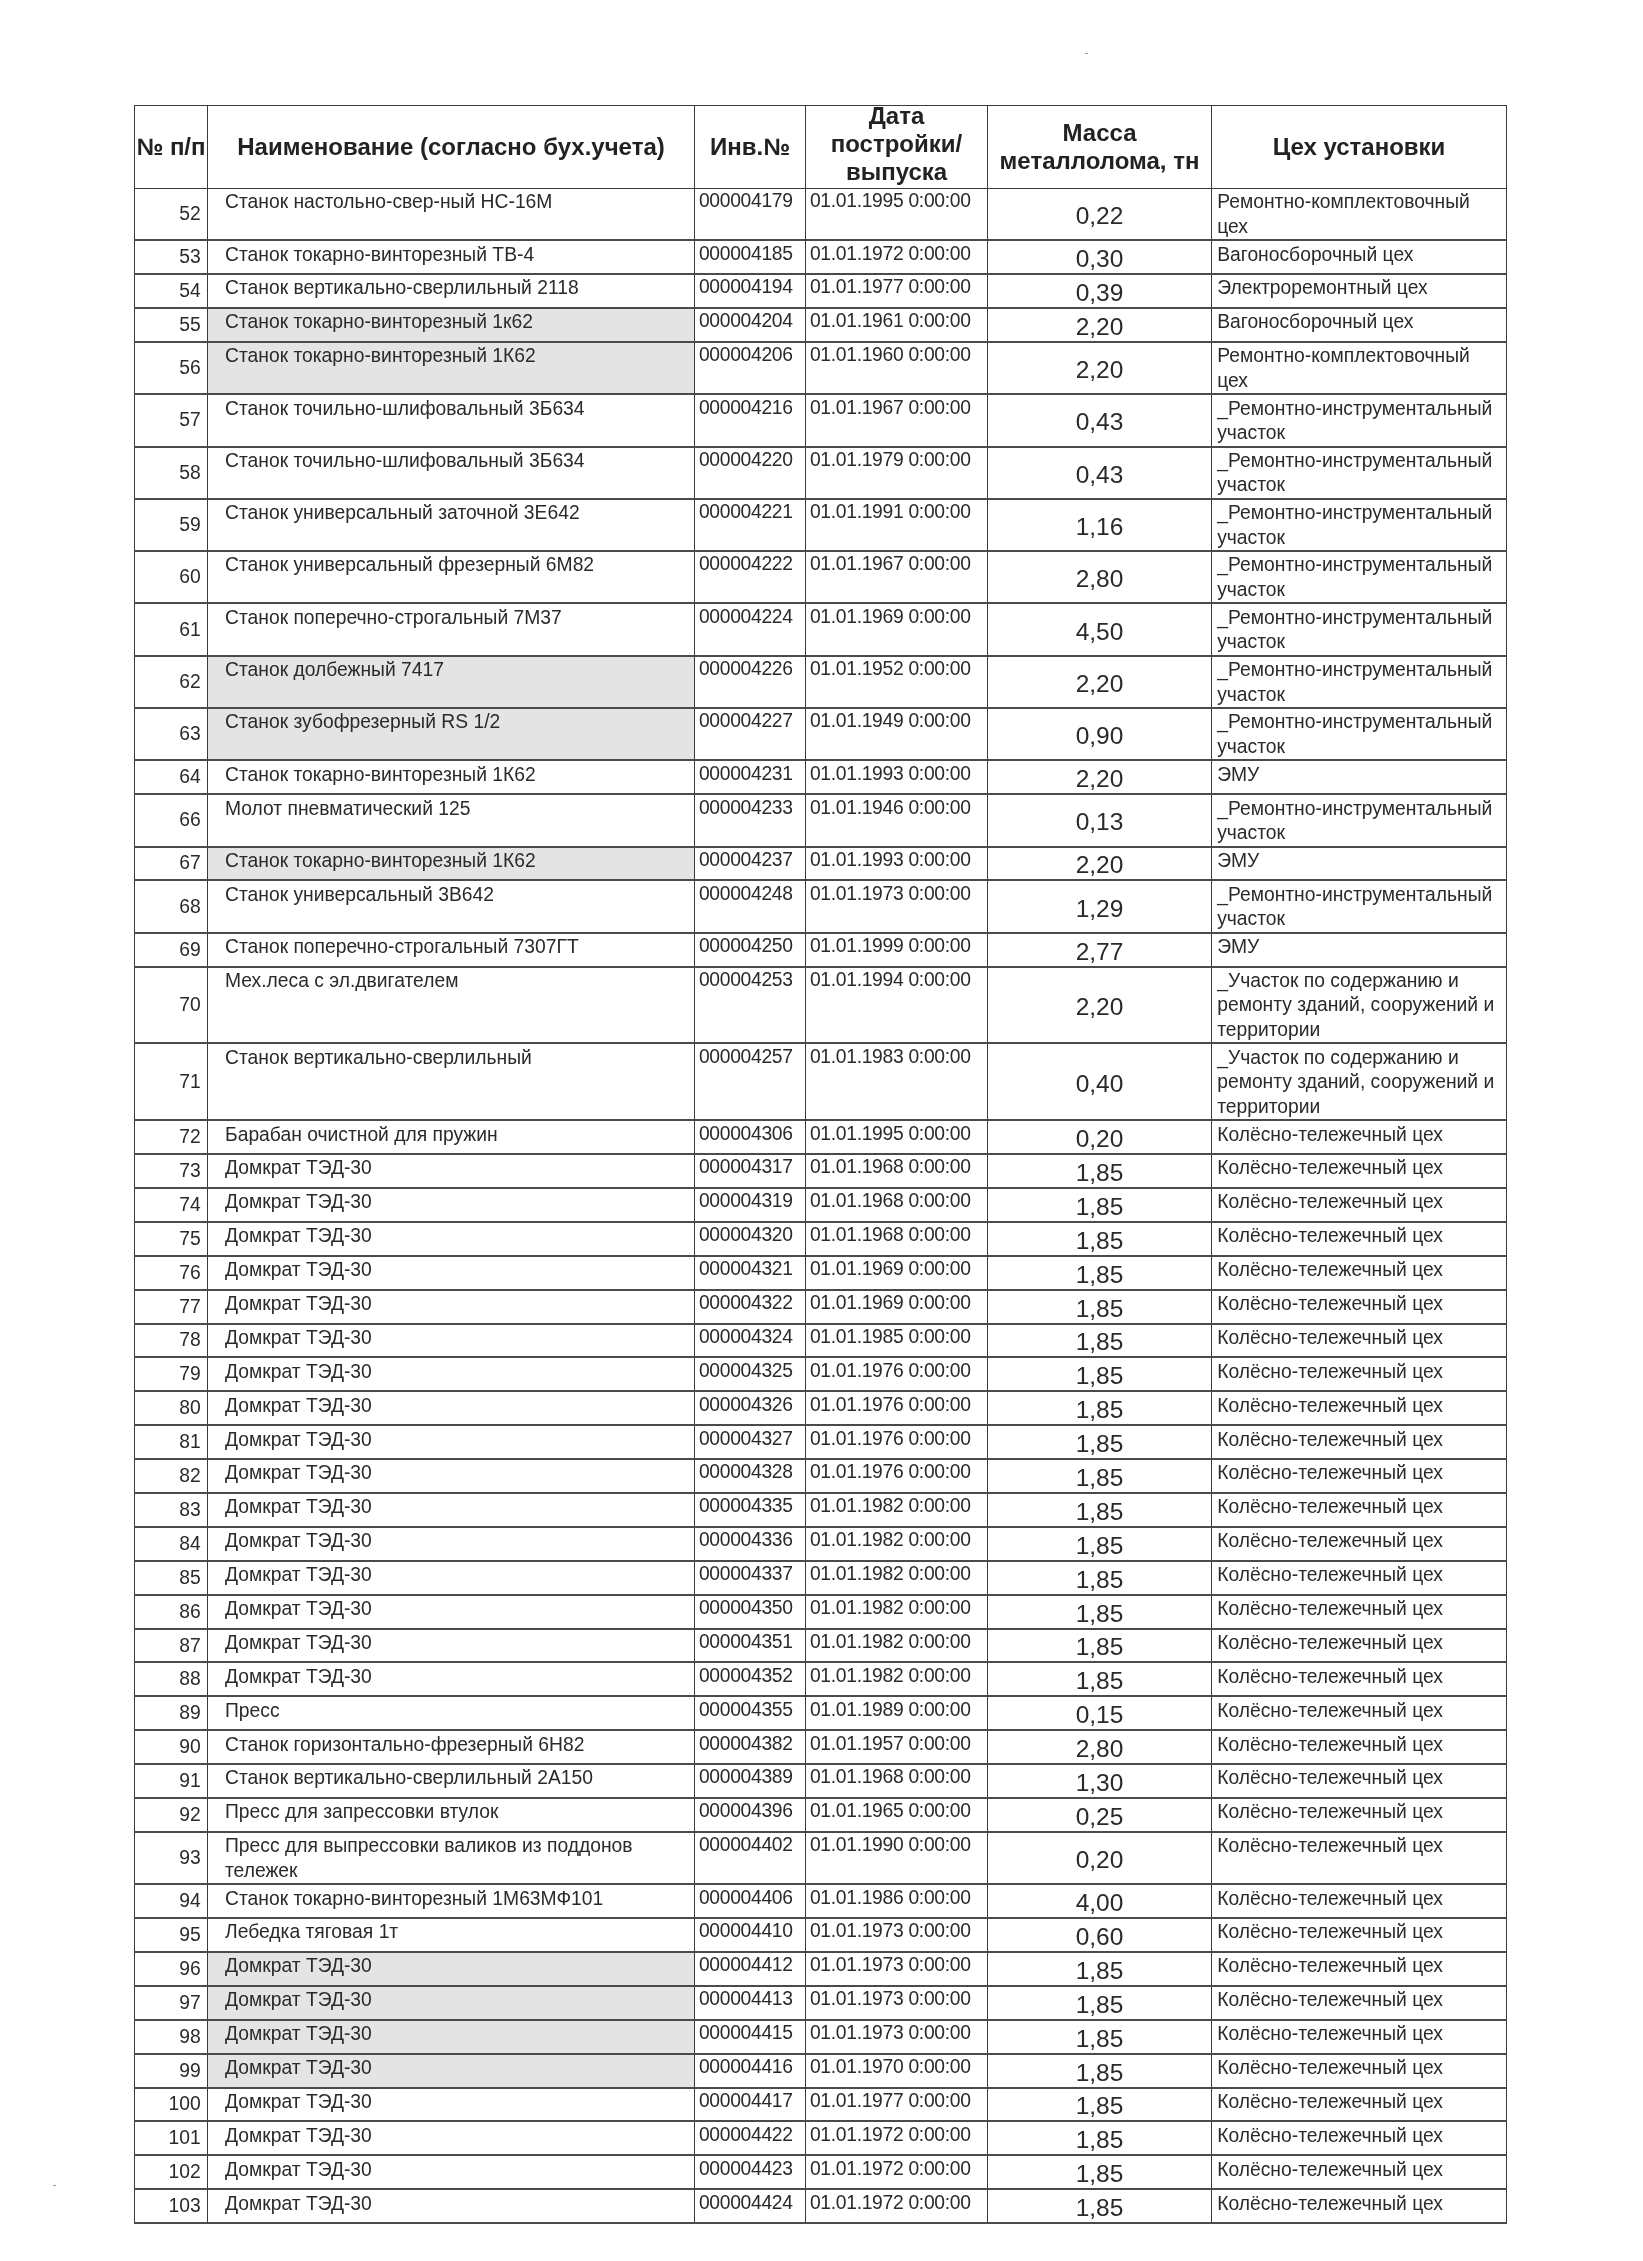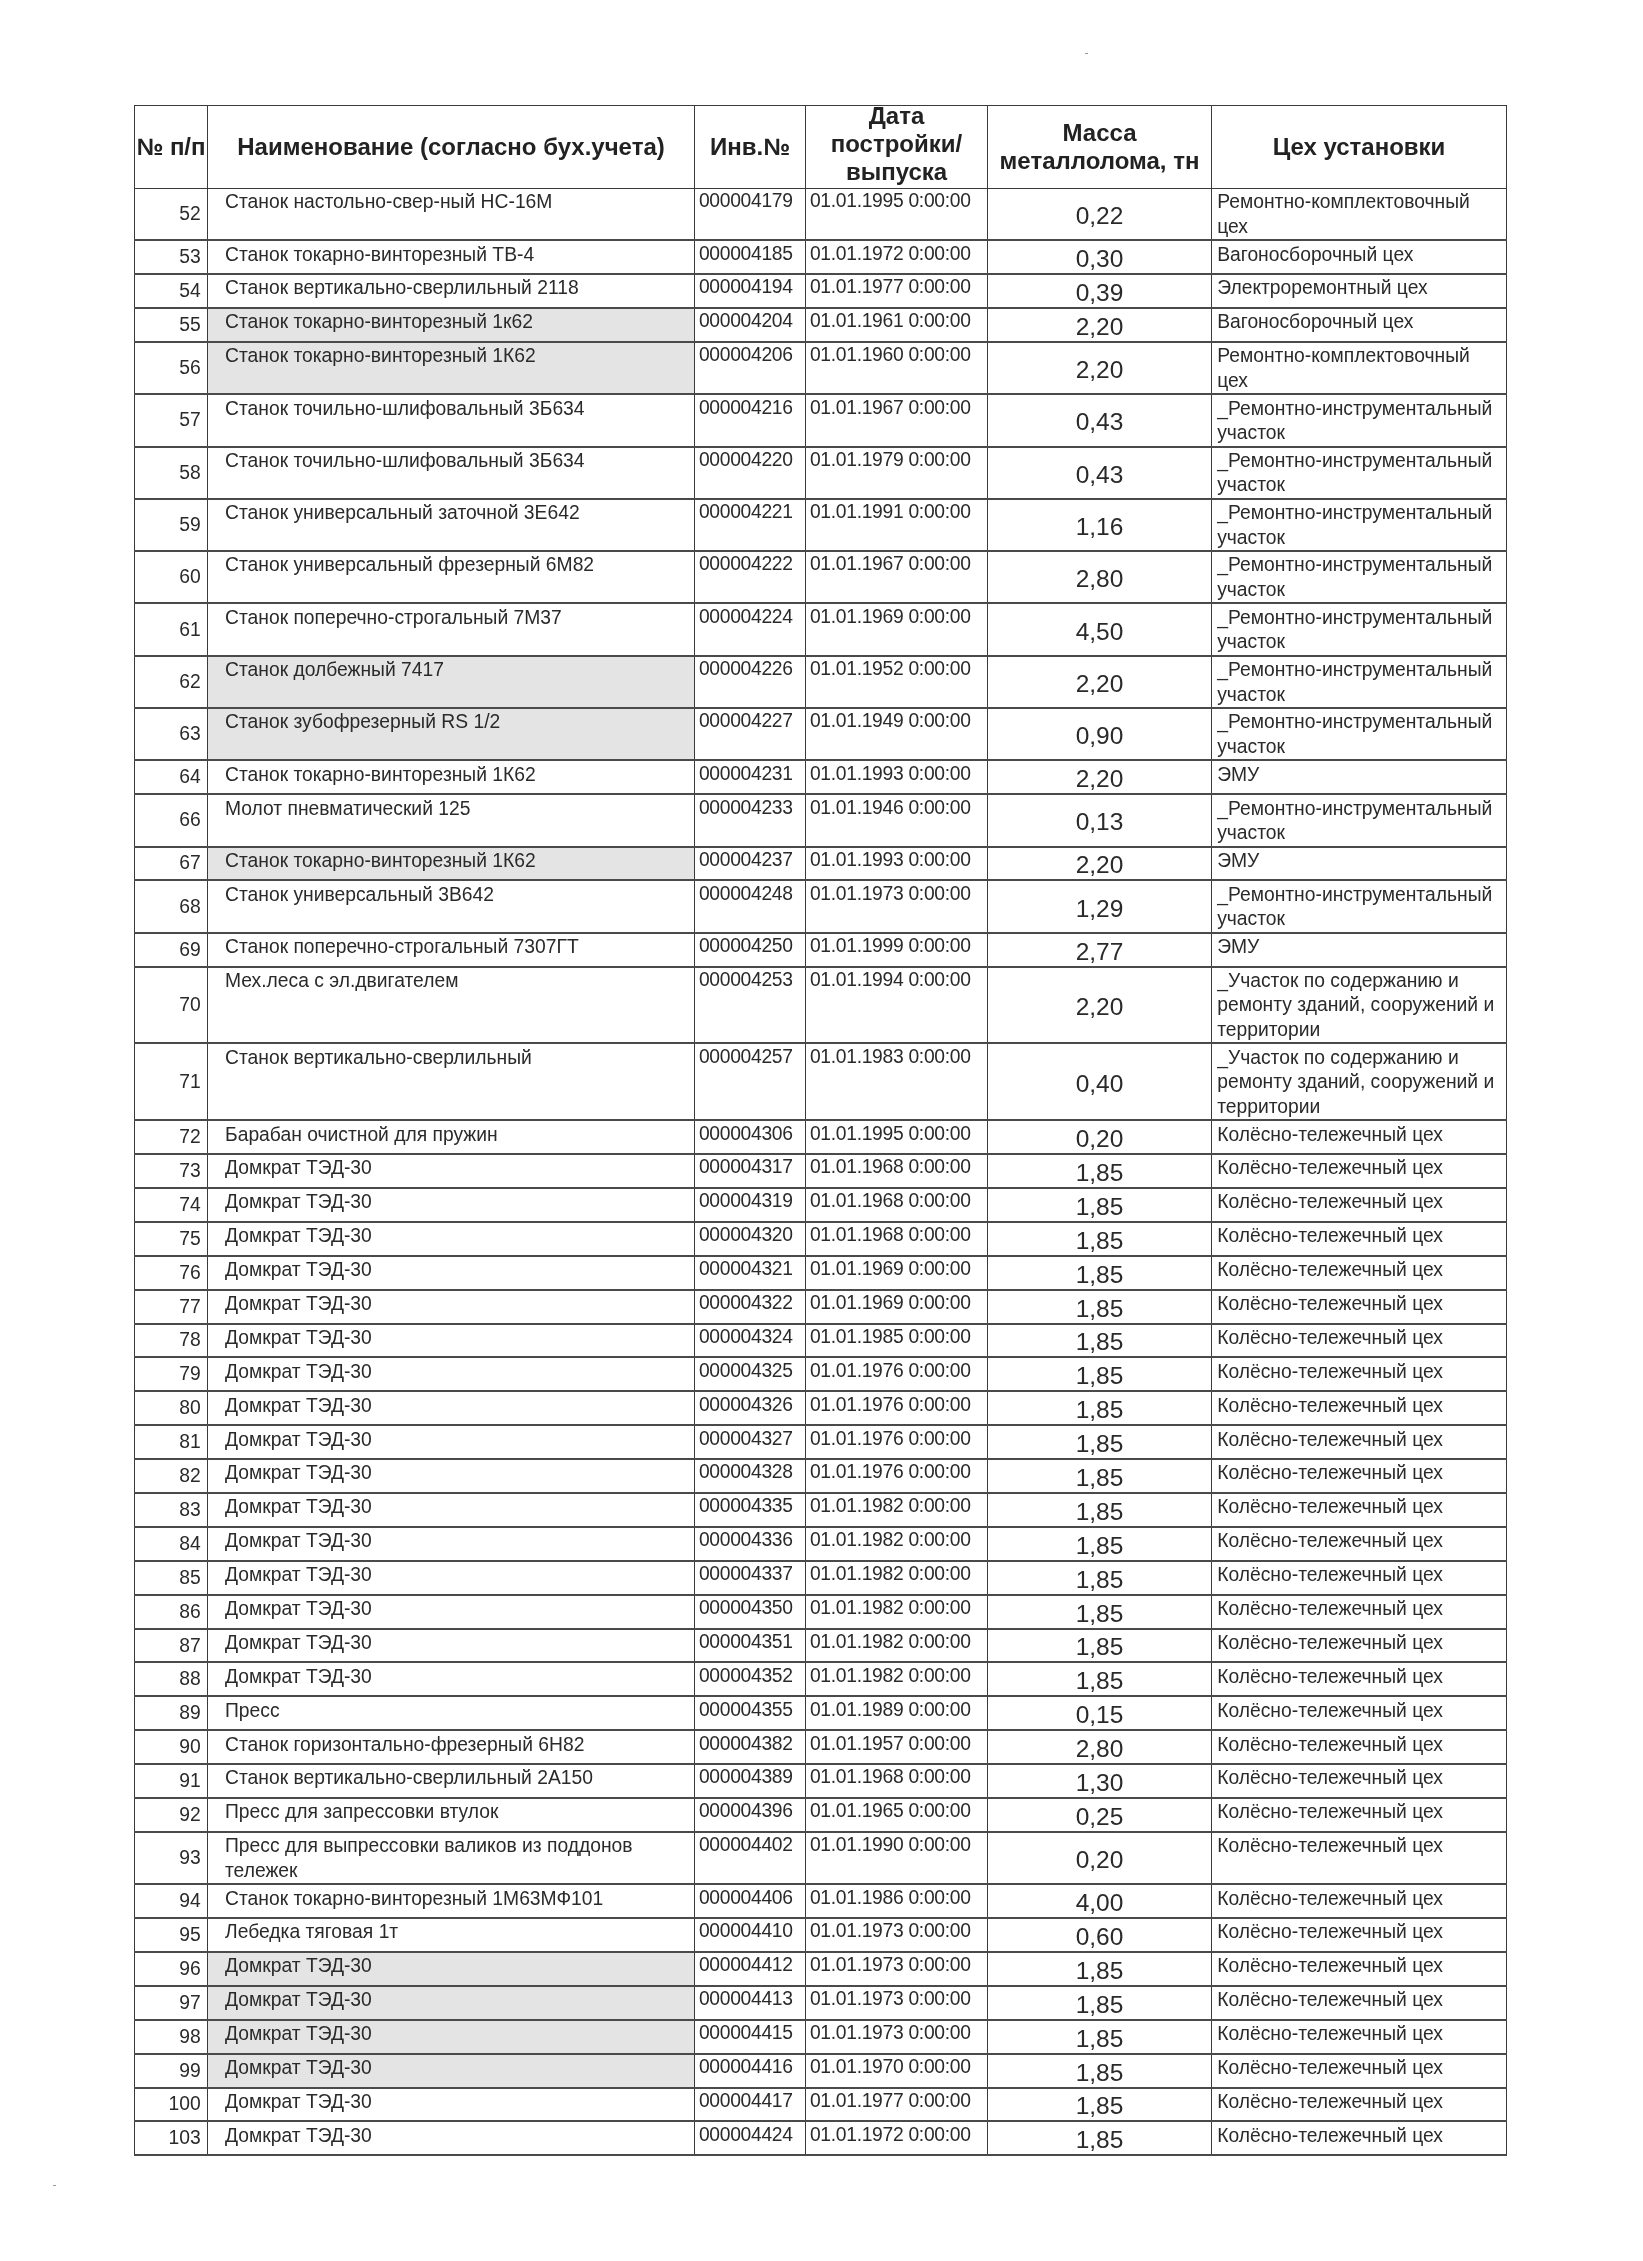--- a/index.html
+++ b/index.html
@@ -439,20 +439,36 @@
       </tr>
       <tr class="data-row" style="height: 26px;">
         <td class="c-num">100</td>
         <td class="c-name">Домкрат ТЭД-30</td>
         <td class="c-inv">000004417</td>
         <td class="c-date">01.01.1977 0:00:00</td>
         <td class="c-mass">1,85</td>
         <td class="c-shop">Колёсно-тележечный цех</td>
       </tr>
       <tr class="data-row" style="height: 26px;">
+        <td class="c-num">101</td>
+        <td class="c-name">Домкрат ТЭД-30</td>
+        <td class="c-inv">000004422</td>
+        <td class="c-date">01.01.1972 0:00:00</td>
+        <td class="c-mass">1,85</td>
+        <td class="c-shop">Колёсно-тележечный цех</td>
+      </tr>
+      <tr class="data-row" style="height: 26px;">
+        <td class="c-num">102</td>
+        <td class="c-name">Домкрат ТЭД-30</td>
+        <td class="c-inv">000004423</td>
+        <td class="c-date">01.01.1972 0:00:00</td>
+        <td class="c-mass">1,85</td>
+        <td class="c-shop">Колёсно-тележечный цех</td>
+      </tr>
+      <tr class="data-row" style="height: 26px;">
         <td class="c-num">103</td>
         <td class="c-name">Домкрат ТЭД-30</td>
         <td class="c-inv">000004424</td>
         <td class="c-date">01.01.1972 0:00:00</td>
         <td class="c-mass">1,85</td>
         <td class="c-shop">Колёсно-тележечный цех</td>
       </tr>
     </tbody>
 </table>
 

